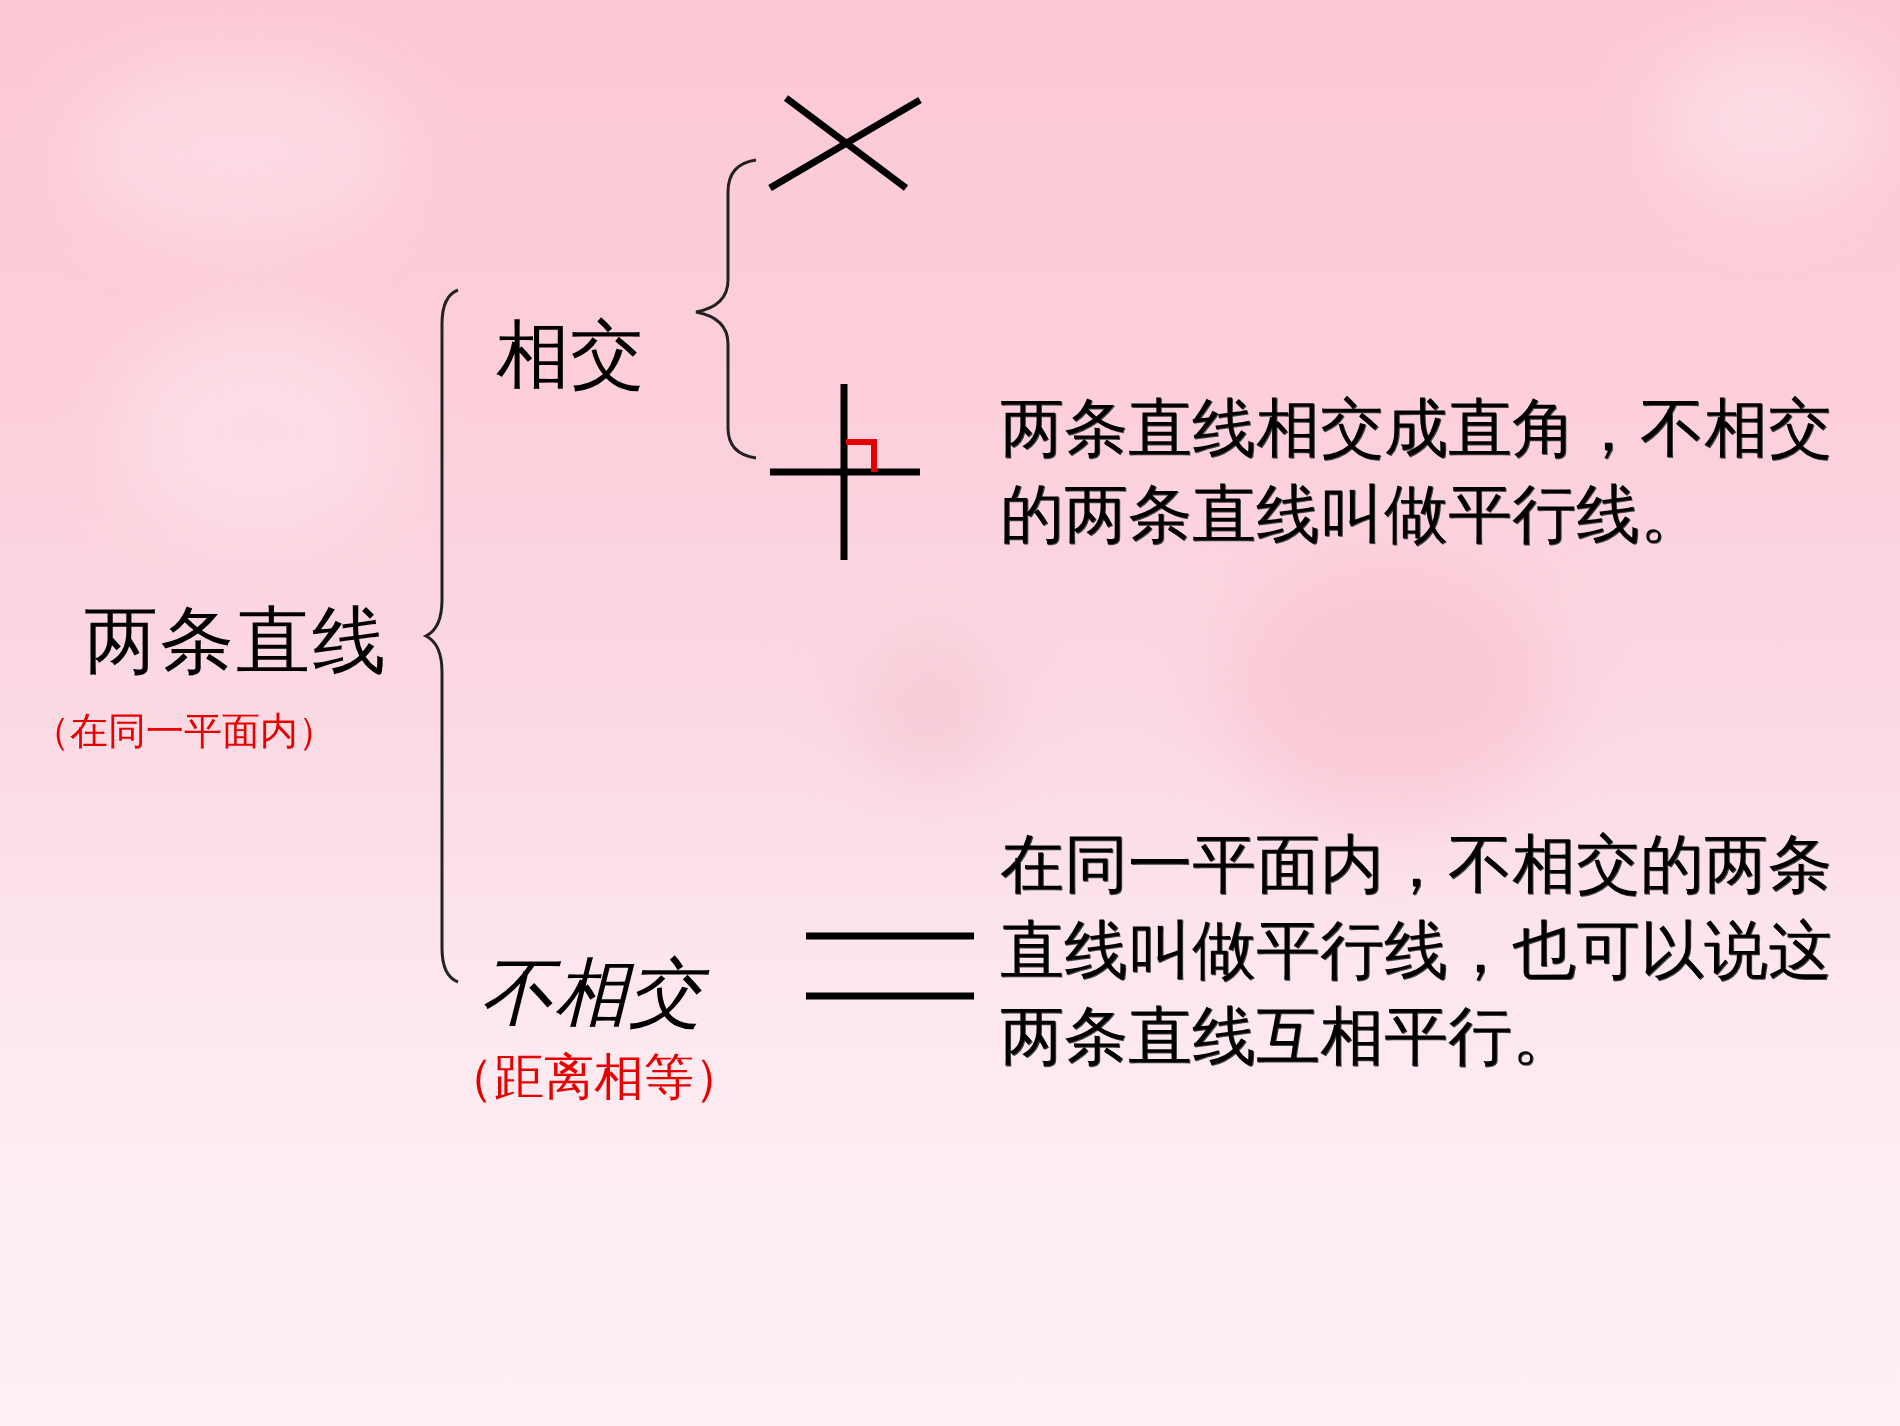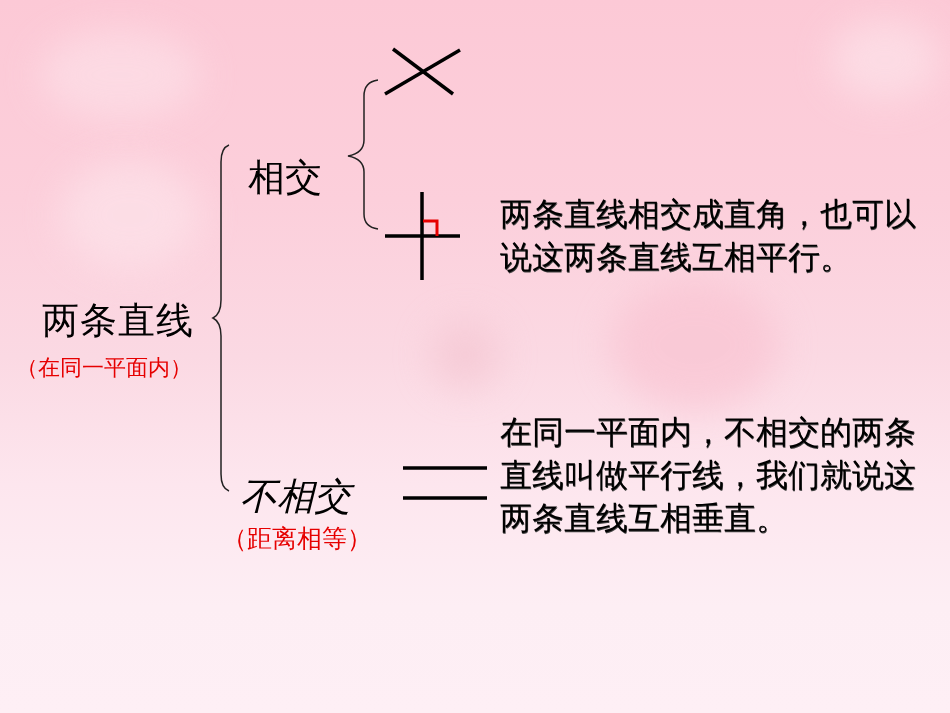--- a/index.html
+++ b/index.html
@@ -7,21 +7,21 @@
     width: 950px; height: 713px; overflow: hidden; position: relative;
     font-family: "DejaVu Sans", "Liberation Sans", sans-serif;
     background: linear-gradient(180deg, #fcc9d6 0%, #fccfdb 28%, #fbd9e3 50%, #fde6ee 68%, #fdeef4 85%, #feeff5 100%);
   }
   .bg-blob { position: absolute; border-radius: 50%; filter: blur(18px); pointer-events: none; }
   .slide { position: absolute; left: 0; top: 0; width: 950px; height: 713px; }
   svg.diagram { position: absolute; left: 0; top: 0; width: 950px; height: 713px; }
   .txt { position: absolute; color: #000; white-space: nowrap; }
   .red { color: #e60000; }
   .root-label { left: 42px; top: 276px; font-size: 37px; letter-spacing: 1px; margin-top: 20px; }
-  .root-note { left: 16px; top: 353px; font-size: 22px; }
+  .root-note { left: 16px; top: 353px; font-size: 19px; }
   .branch-label { font-size: 37px; margin-top: 16px; }
   .b1 { left: 248px; top: 137px; }
   .b2 { left: 240px; top: 456px; font-style: italic; }
   .branch-note { left: 222px; top: 522px; font-size: 25px; }
   .para {
     position: absolute; left: 500px; width: 420px; font-size: 32px; line-height: 43px;
     color: #000; white-space: normal; word-break: break-all;
     text-shadow: 0.5px 0.5px 0 #444;
   }
   .p1 { top: 193px; }
@@ -61,15 +61,15 @@
     </g>
   </svg>
 
   <div class="txt root-label">两条直线</div>
   <div class="txt red root-note">（在同一平面内）</div>
 
   <div class="txt branch-label b1">相交</div>
   <div class="txt branch-label b2">不相交</div>
   <div class="txt red branch-note">（距离相等）</div>
 
-  <div class="para p1">两条直线相交成直角，也可以说这两条直线互相平行。</div>
-  <div class="para p2">在同一平面内，不相交的两条直线叫做平行线，我们就说这两条直线互相垂直。</div>
+  <div class="para p1">两条直线相交成直角，不相交的两条直线叫做平行线。</div>
+  <div class="para p2">在同一平面内，不相交的两条直线叫做平行线，也可以说这两条直线互相平行。</div>
 </div>
 
 </body></html>

